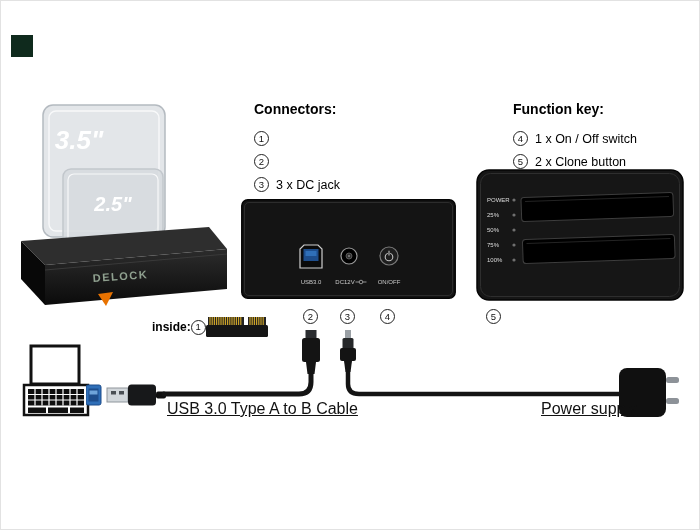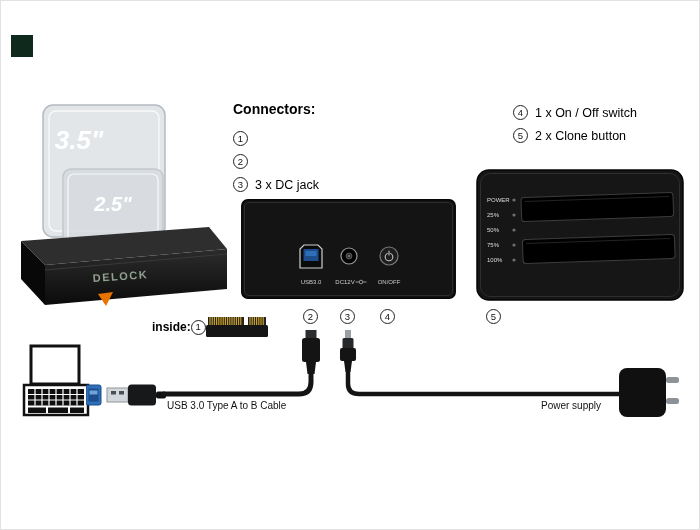--- a/index.html
+++ b/index.html
@@ -6,21 +6,21 @@
   html,body { background:#fff; }
   body { font-family:"Liberation Sans", sans-serif; }
   #canvas { position:relative; width:700px; height:530px; background:#ffffff;
             border:1px solid #e2e2e2; overflow:hidden; }
   .abs { position:absolute; }
   .callout { display:inline-flex; align-items:center; justify-content:center;
              width:15px; height:15px; border:1px solid #222; border-radius:50%;
              font-size:9.5px; line-height:1; color:#111; background:#fff; flex:0 0 15px; }
   .sec-title { font-size:14px; font-weight:bold; color:#000; margin-bottom:10px; }
   .item { display:flex; align-items:center; gap:7px; height:23px; font-size:12.5px; color:#000; }
-  .small-label { font-size:10px; color:#111; white-space:nowrap; }
+  .small-label { font-size:16px; color:#111; white-space:nowrap;text-decoration:underline; }
   .inside-row { display:flex; align-items:center; gap:0; }
   .inside-text { font-size:12px; font-weight:bold; color:#000; }
   svg text { font-family:"Liberation Sans", sans-serif; }
   .corner-mark { background:#0f2a1d; }
 </style>
 </head>
 <body>
 
 <div id="canvas">
 
@@ -46,35 +46,36 @@
     <g>
       <polygon points="8,142 196,128 214,150 32,166" fill="#2e2e2e"></polygon>
       <polygon points="8,142 32,166 32,206 8,180" fill="#080808"></polygon>
       <polygon points="32,166 214,150 214,190 32,206" fill="url(#baseGrad)"></polygon>
       <line x1="32" y1="171" x2="214" y2="155" stroke="#3a3a3a" stroke-width="1"></line>
       <text x="80" y="183" font-size="11" font-weight="bold" letter-spacing="1.5" fill="#8fa08f" transform="rotate(-4 80 183)">DELOCK</text>
       <polygon points="85,195 100,193 93,207" fill="#e87200"></polygon>
     </g>
   </svg>
 
-  <div class="abs" style="left:232px;top:100px;">
+  <div class="abs" style="left:253px;top:100px;">
     <div class="sec-title">Connectors:</div>
     <div class="item">
       <span class="callout">1</span>
     </div>
     <div class="item">
       <span class="callout">2</span>
     </div>
     <div class="item">
       <span class="callout">3</span>
       <span>3 x DC jack</span>
     </div>
   </div>
 
   <div class="abs" style="left:512px;top:100px;">
+    <div class="sec-title">Function key:</div>
     <div class="item">
       <span class="callout">4</span>
       <span>1 x On / Off switch</span>
     </div>
     <div class="item">
       <span class="callout">5</span>
       <span>2 x Clone button</span>
     </div>
   </div>
 

